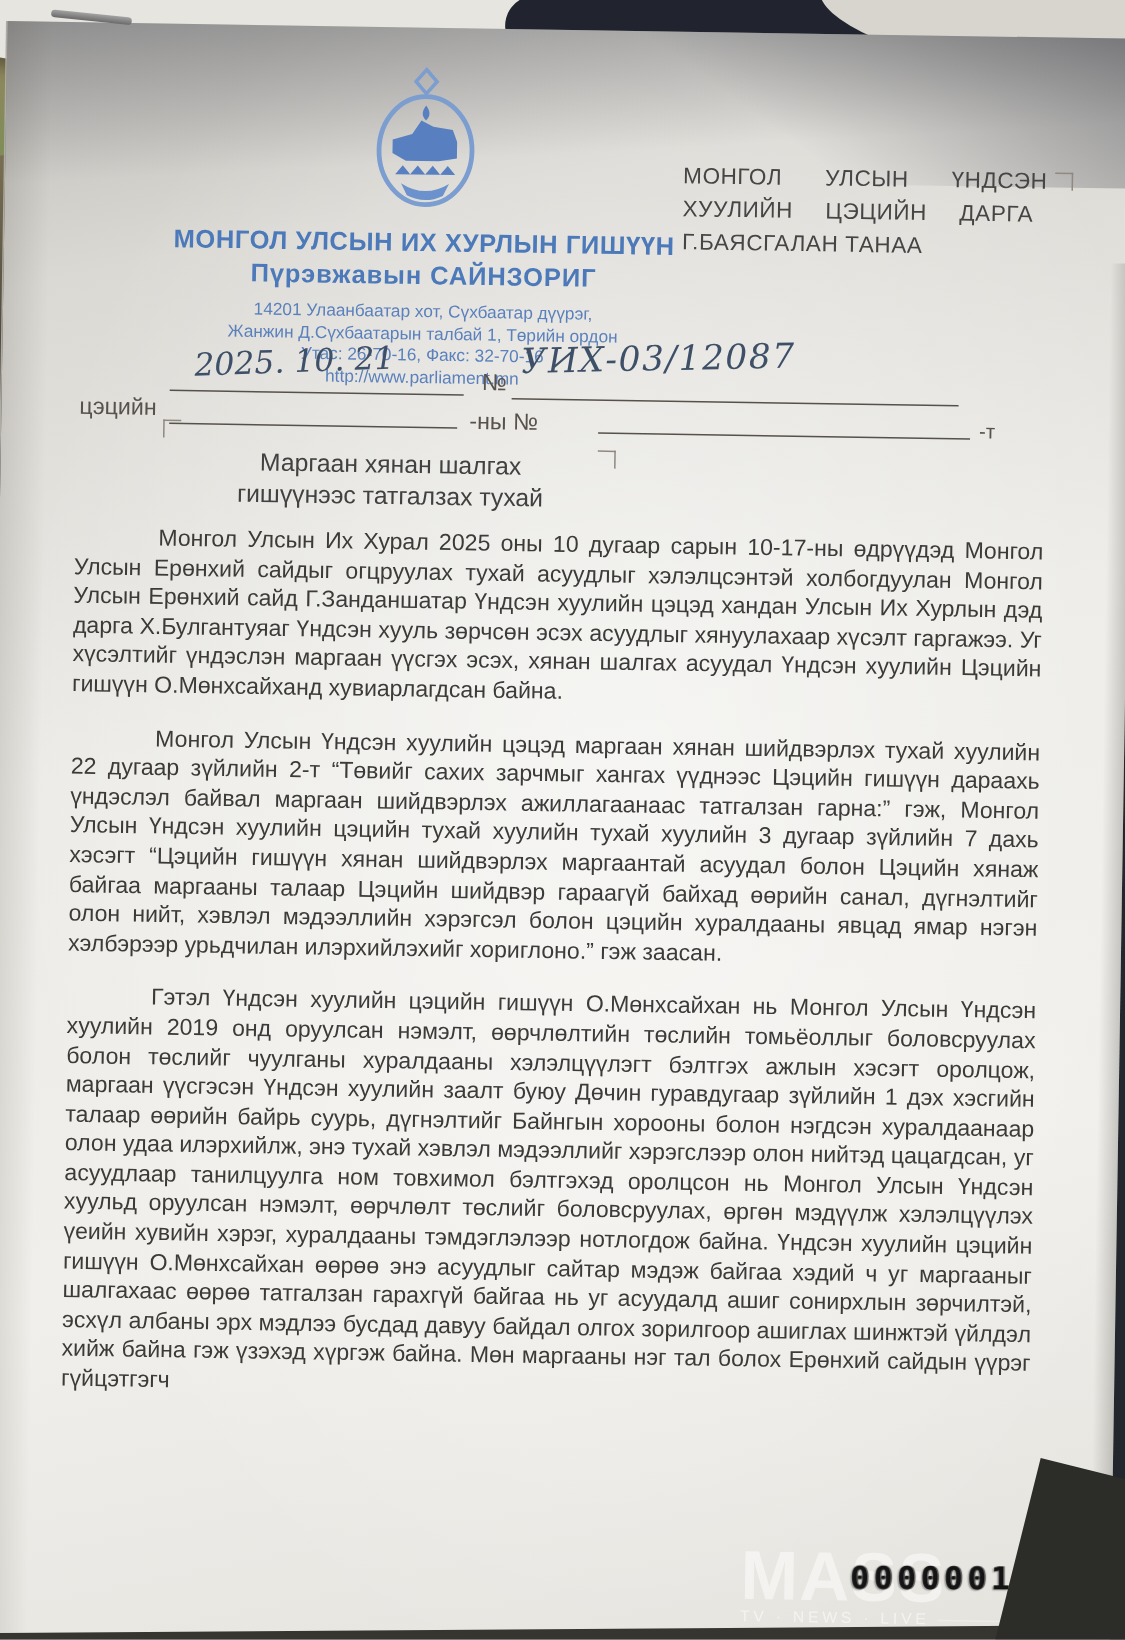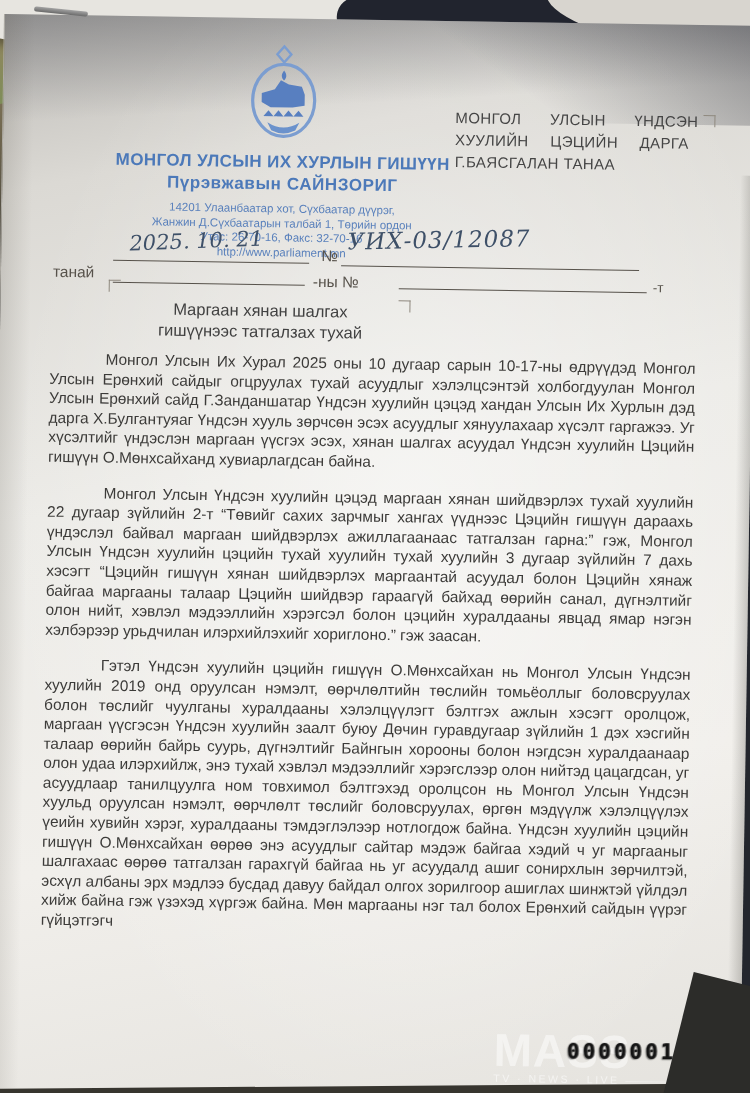--- a/index.html
+++ b/index.html
@@ -127,21 +127,21 @@
       <div class="l1">МОНГОЛ УЛСЫН ҮНДСЭН</div>
       <div class="l2">ХУУЛИЙН ЦЭЦИЙН ДАРГА</div>
       <div class="l3">Г.БАЯСГАЛАН ТАНАА</div>
     </div>
 
     <div class="hand" style="left:128px; top:212px; font-size:21px; transform:rotate(-3deg);">2025. 10. 21</div>
     <div class="uline" style="left:112px; top:244px; width:196px;"></div>
     <div class="ref-label" style="left:320px; top:228px;">№</div>
     <div class="hand" style="left:346px; top:206px; font-size:23px; letter-spacing:1px; transform:rotate(-2deg);">УИХ-03/12087</div>
     <div class="uline" style="left:340px; top:246px; width:298px;"></div>
-    <div class="ref-label" style="left:52px; top:248px;">танай</div>
+    <div class="ref-label" style="left:52px; top:248px;">цэцийн</div>
     <div class="uline" style="left:112px; top:266px; width:192px;"></div>
     <div class="ref-label" style="left:312px; top:254px;">-ны  №</div>
     <div class="uline" style="left:398px; top:268px; width:248px;"></div>
     <div class="ref-label" style="left:652px; top:256px; font-size:13.5px;">-т</div>
 
     <div class="doc-title">
       <div>Маргаан хянан шалгах</div>
       <div>гишүүнээс татгалзах тухай</div>
     </div>
 

